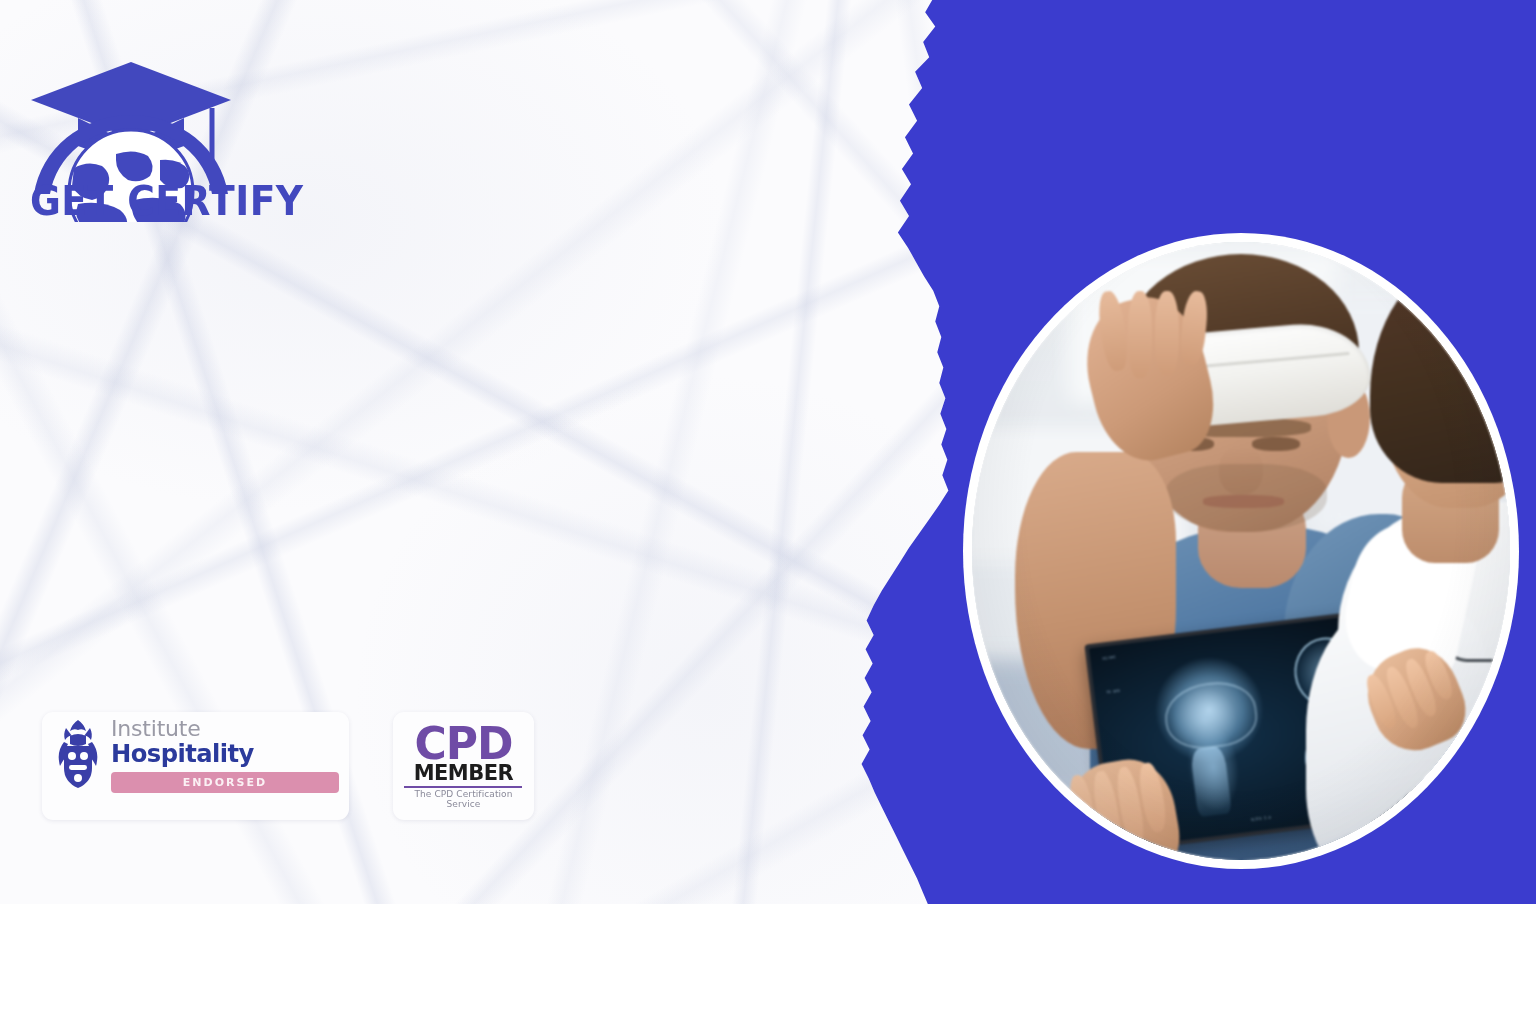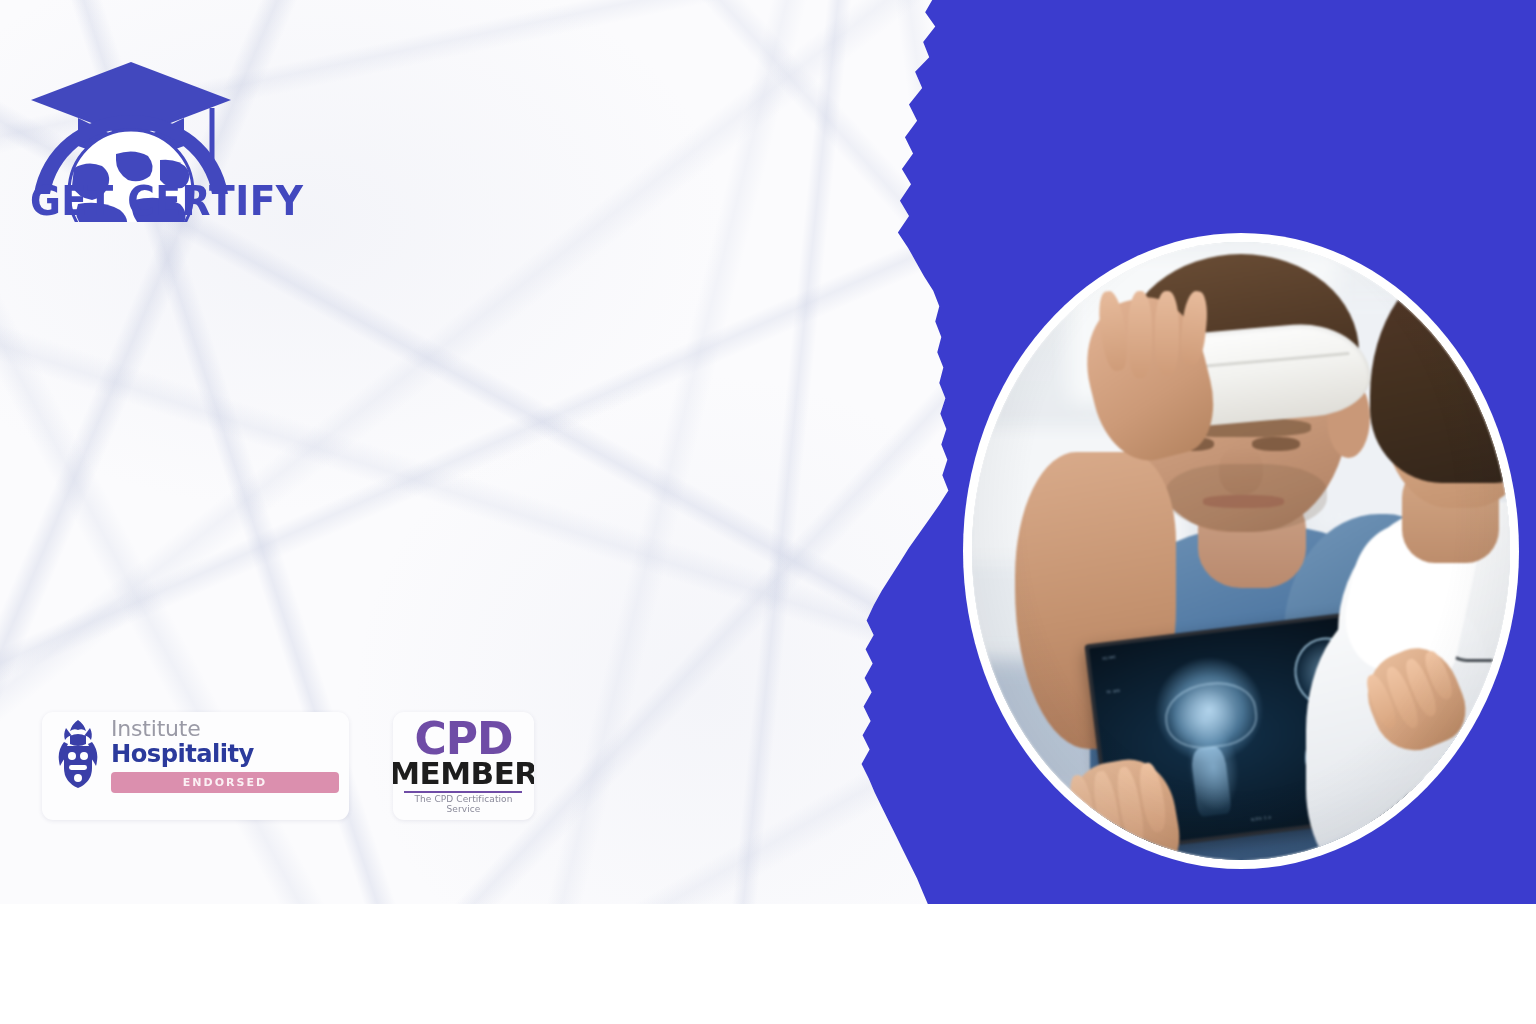--- a/index.html
+++ b/index.html
@@ -238,21 +238,21 @@
   
   .cpd { text-align:center; padding:6px 8px; }
   .cpd-top {
     font-family:"DejaVu Sans", sans-serif;
     font-size:44px; font-weight:700;
     color:#6F4CA6; line-height:.95;
     letter-spacing:-1px;
   }
   .cpd-mid {
     font-family:"DejaVu Sans", sans-serif;
-    font-size:31px; font-weight:700;
+    font-size:21px; font-weight:700;
     color:#1d1d1d; line-height:1;
     letter-spacing:-.5px;
     margin-top:-2px;
   }
   .cpd-rule {
     height:2px; background:#6F4CA6;
     margin:2px auto 1px; width:118px;
   }
   .cpd-small {
     font-family:"DejaVu Sans", sans-serif;

